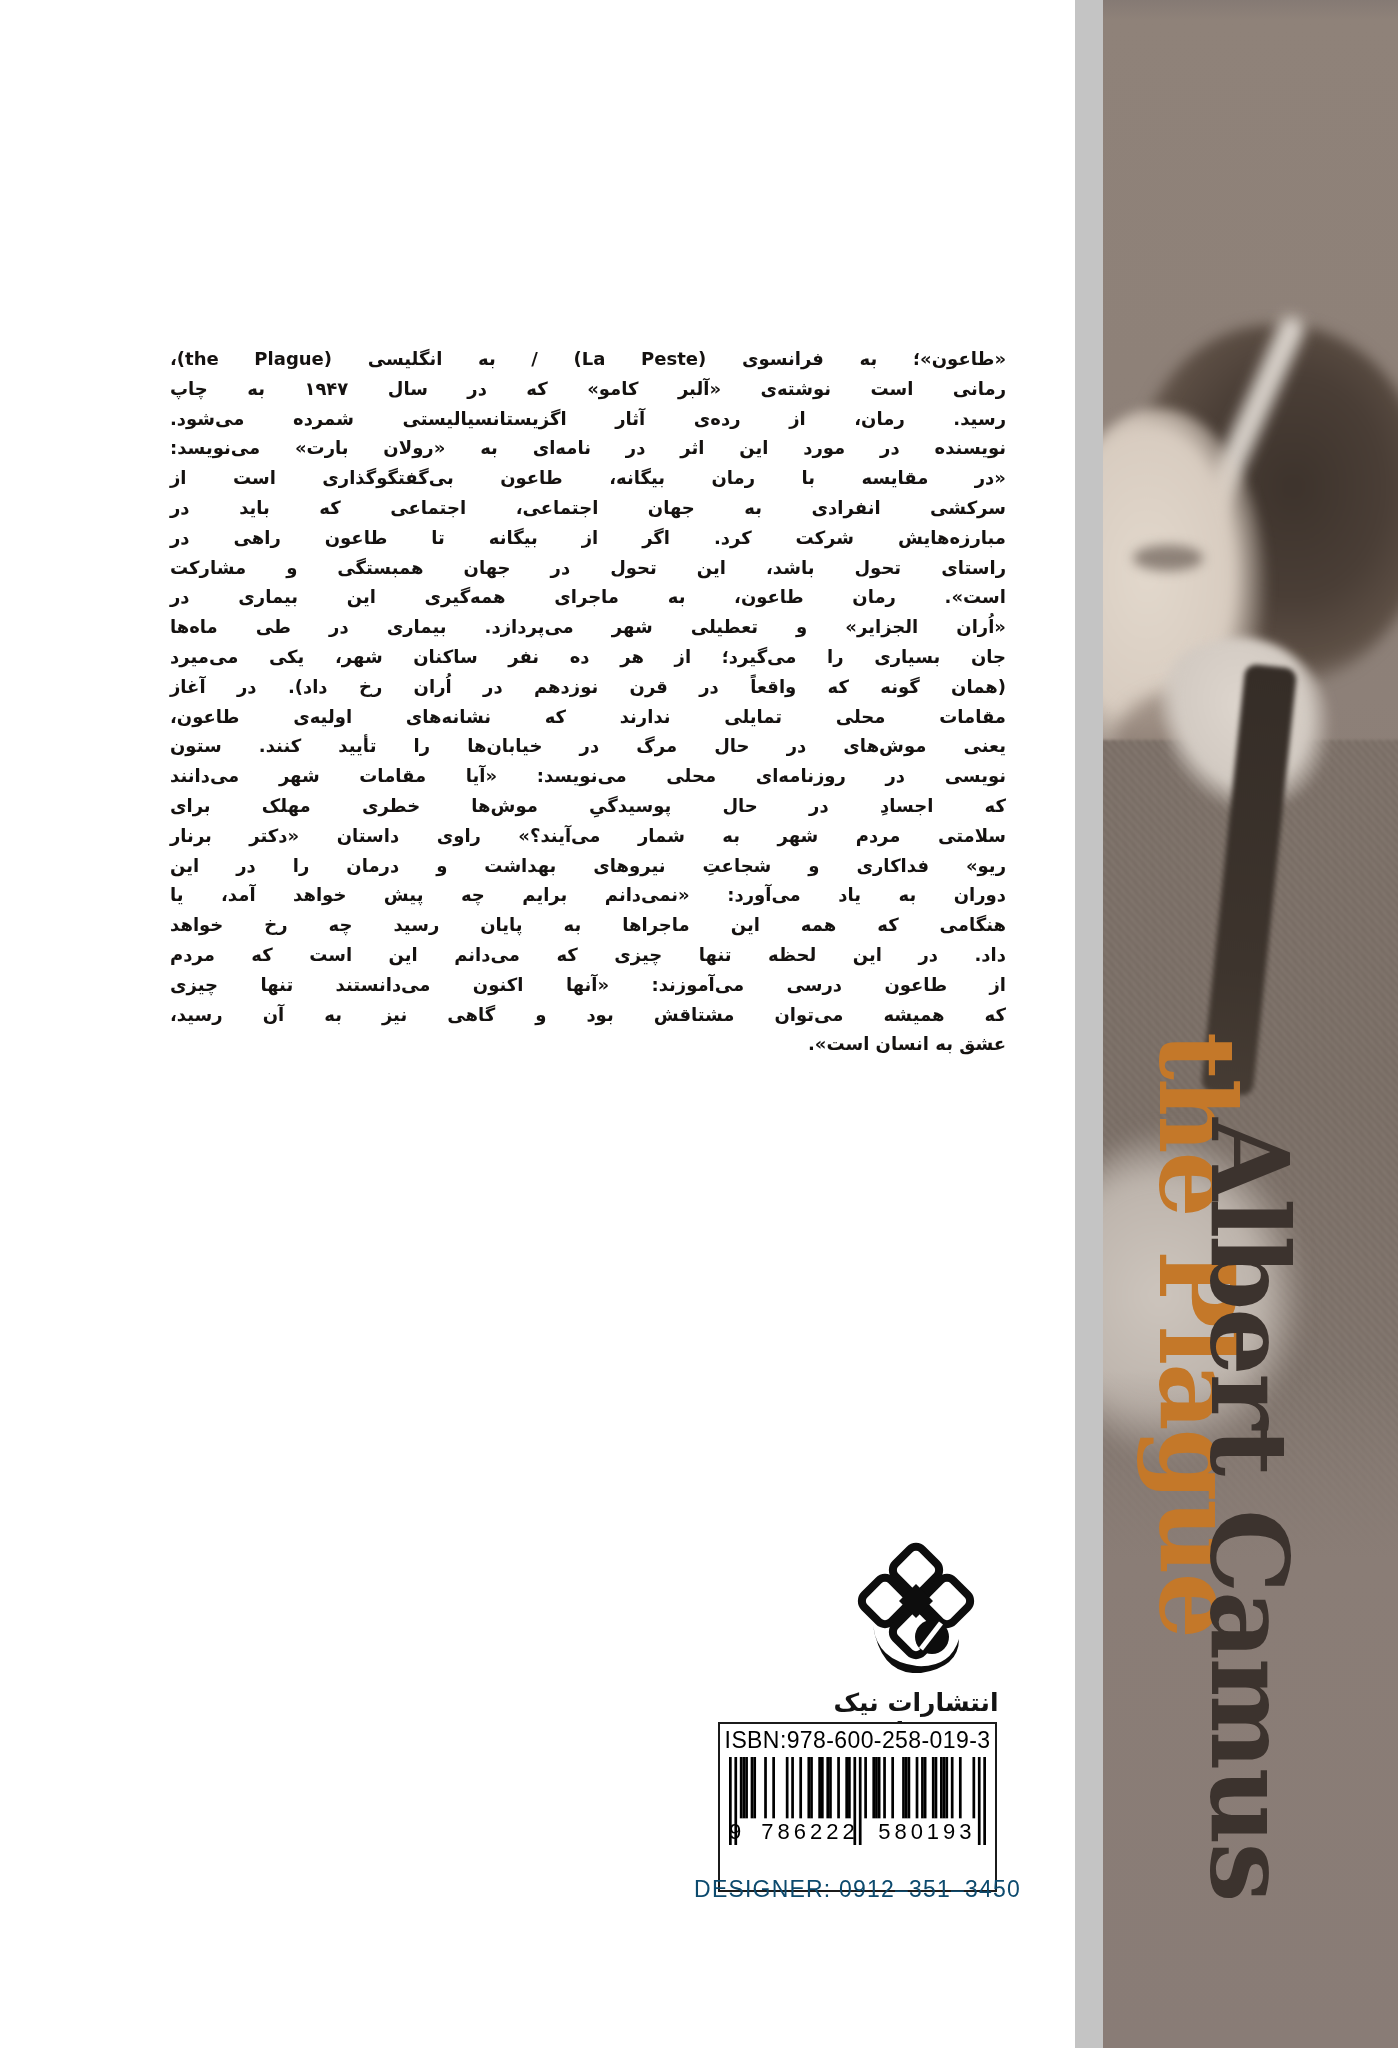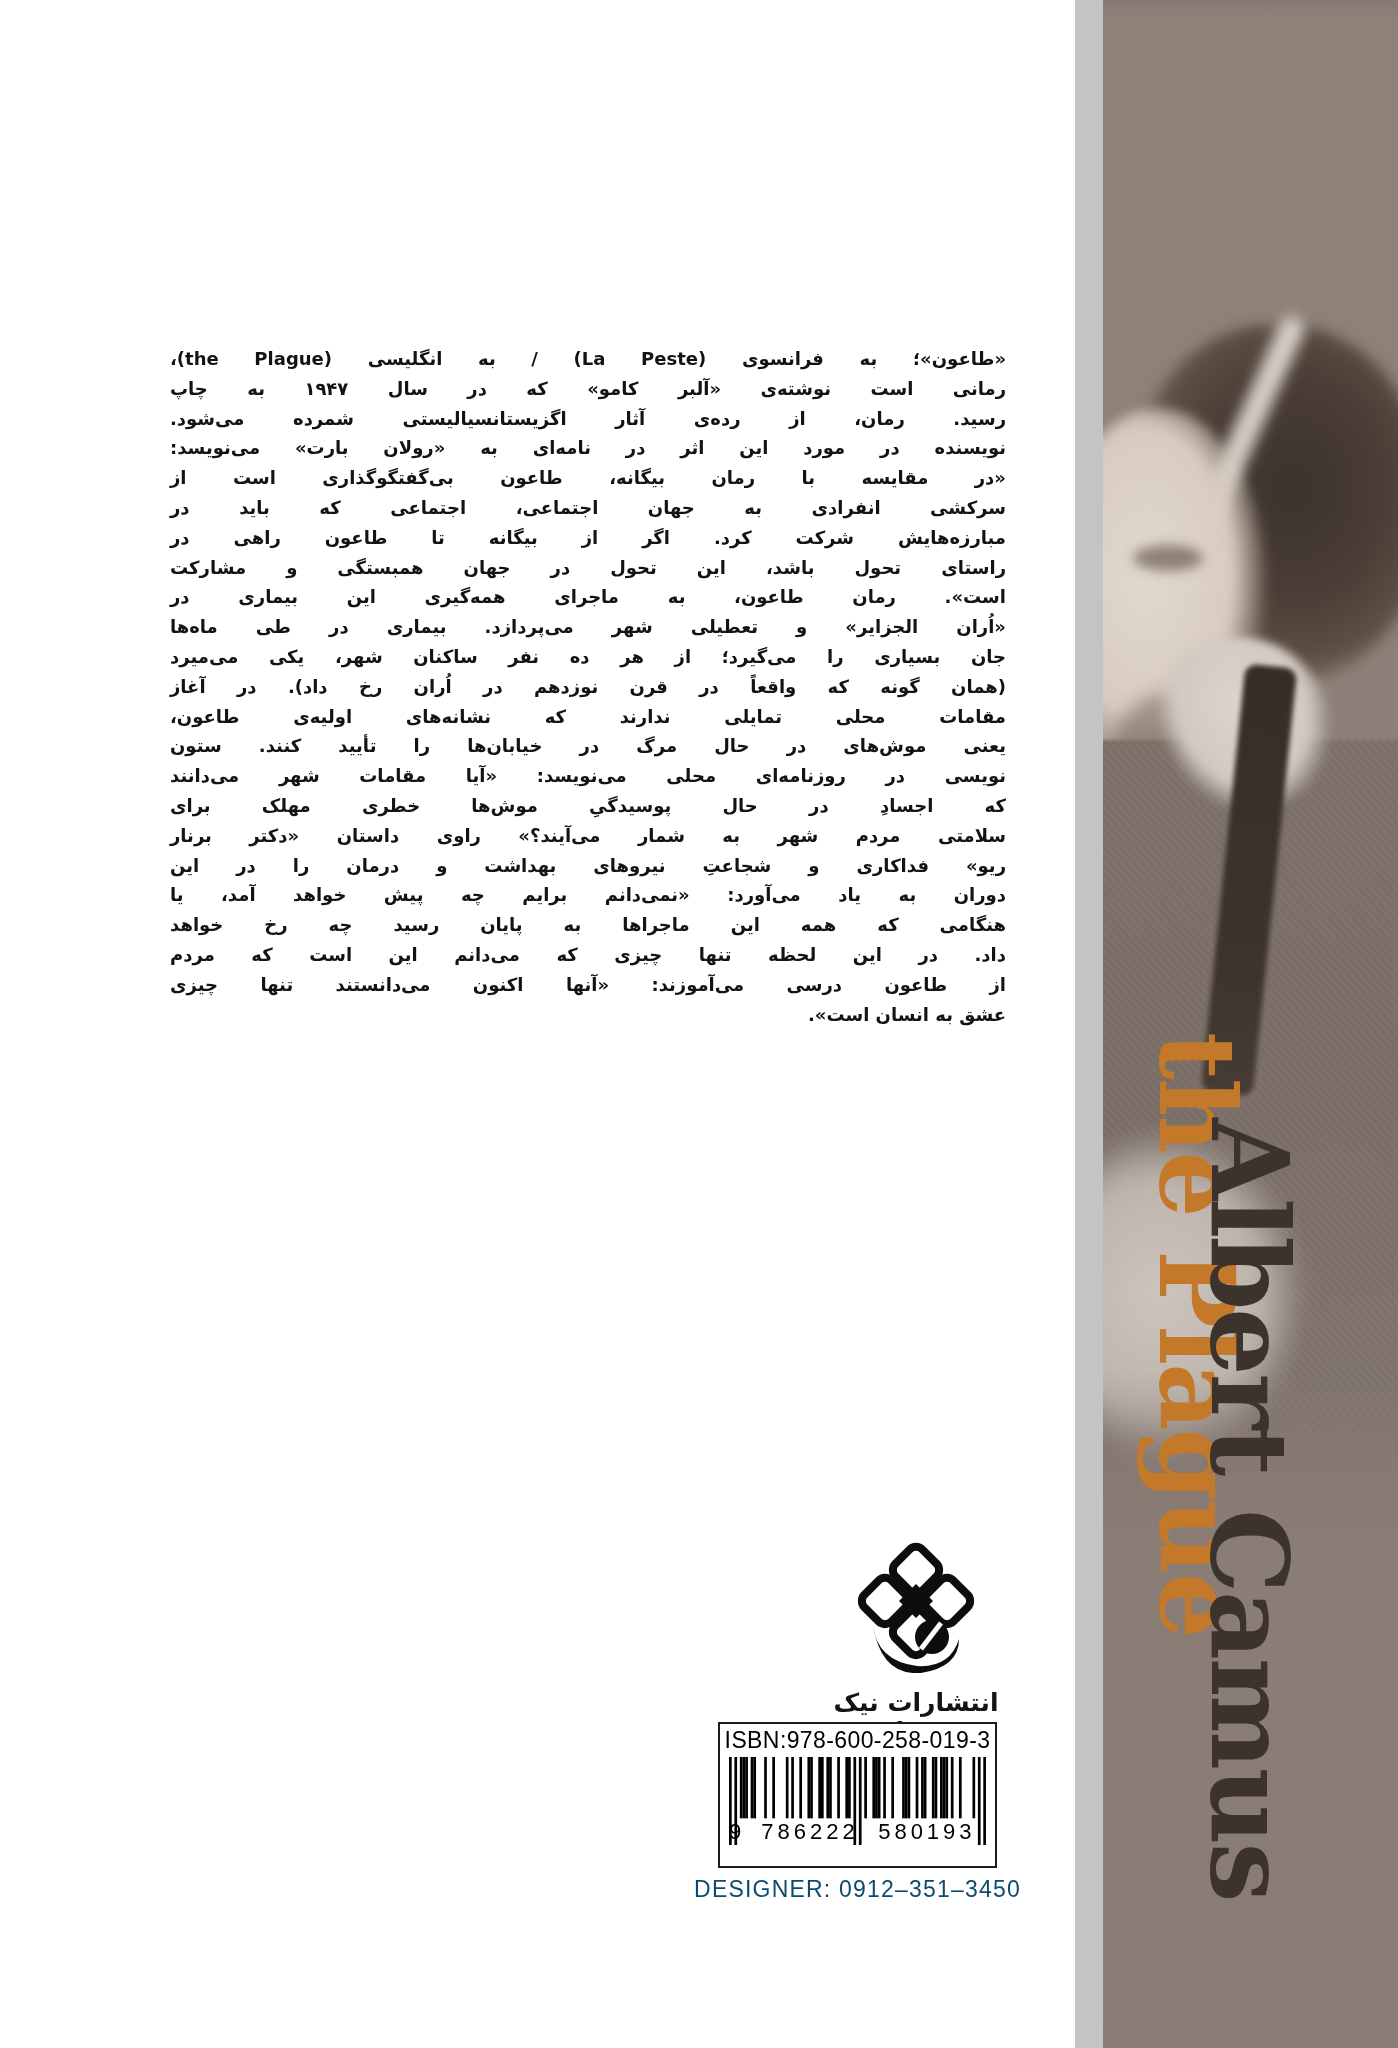--- a/index.html
+++ b/index.html
@@ -14,21 +14,21 @@
             letter-spacing:0;}
   .synopsis .syn-line:last-child{text-align-last:right;}
 
   
   .logo{position:absolute;left:855px;top:1537px;width:122px;height:136px;}
   .publisher-name{position:absolute;left:800px;top:1688px;width:232px;
                   text-align:center;direction:rtl;font-size:25px;font-weight:700;
                   color:#141414;}
 
   
-  .barcode-box{position:absolute;left:718px;top:1722px;width:279px;height:146px;
+  .barcode-box{position:absolute;left:718px;top:1722px;width:279px;height:170px;
                background:#fff;border:2px solid #1b1b1b;box-sizing:border-box;}
   .isbn-label{position:absolute;top:3px;left:0;right:0;text-align:center;
               font-family:"Liberation Sans",sans-serif;font-size:23px;
               font-weight:400;color:#000;letter-spacing:0.4px;}
   .barcode-svg{position:absolute;top:33px;left:9px;right:9px;width:257px;height:88px;}
   .barcode-digits{position:absolute;top:95px;left:9px;right:9px;height:26px;
                   display:flex;font-family:"Liberation Sans",sans-serif;
                   font-size:22px;color:#000;}
   .barcode-digits .d-first{width:9%;text-align:left;}
   .barcode-digits .d-left{width:45%;text-align:center;letter-spacing:4px;}
@@ -99,20 +99,21 @@
     <div class="syn-line">مقامات محلی تمایلی ندارند که نشانه‌های اولیه‌ی طاعون،</div>
     <div class="syn-line">یعنی موش‌های در حال مرگ در خیابان‌ها را تأیید کنند. ستون</div>
     <div class="syn-line">نویسی در روزنامه‌ای محلی می‌نویسد: «آیا مقامات شهر می‌دانند</div>
     <div class="syn-line">که اجسادِ در حال پوسیدگیِ موش‌ها خطری مهلک برای</div>
     <div class="syn-line">سلامتی مردم شهر به شمار می‌آیند؟» راوی داستان «دکتر برنار</div>
     <div class="syn-line">ریو» فداکاری و شجاعتِ نیروهای بهداشت و درمان را در این</div>
     <div class="syn-line">دوران به یاد می‌آورد: «نمی‌دانم برایم چه پیش خواهد آمد، یا</div>
     <div class="syn-line">هنگامی که همه این ماجراها به پایان رسید چه رخ خواهد</div>
     <div class="syn-line">داد. در این لحظه تنها چیزی که می‌دانم این است که مردم</div>
     <div class="syn-line">از طاعون درسی می‌آموزند: «آنها اکنون می‌دانستند تنها چیزی</div>
+    <div class="syn-line">که همیشه می‌توان مشتاقش بود و گاهی نیز به آن رسید،</div>
     <div class="syn-line">عشق به انسان است».</div>
   </div>
 
 <svg class="logo" viewBox="0 0 122 136" xmlns="http://www.w3.org/2000/svg">
   <g fill="#ffffff" stroke="#0d0d0d" stroke-width="8">
     <rect x="42" y="14" width="38" height="38" rx="9" transform="rotate(45 61 33)"></rect>
     <rect x="11" y="45" width="38" height="38" rx="9" transform="rotate(45 30 64)"></rect>
     <rect x="73" y="45" width="38" height="38" rx="9" transform="rotate(45 92 64)"></rect>
     <rect x="42" y="76" width="38" height="38" rx="9" transform="rotate(45 61 95)"></rect>
   </g>

